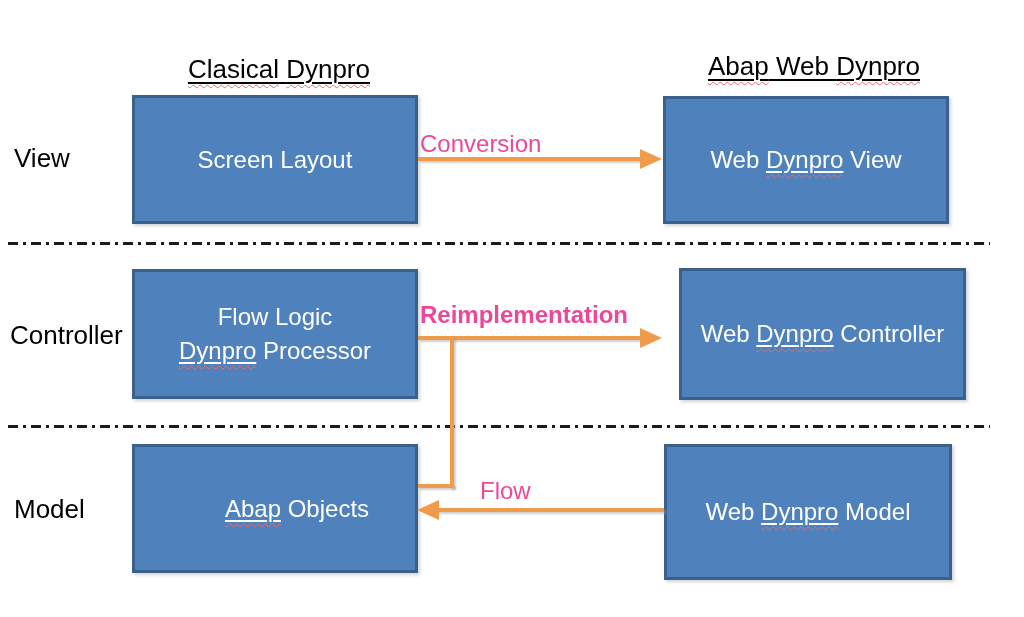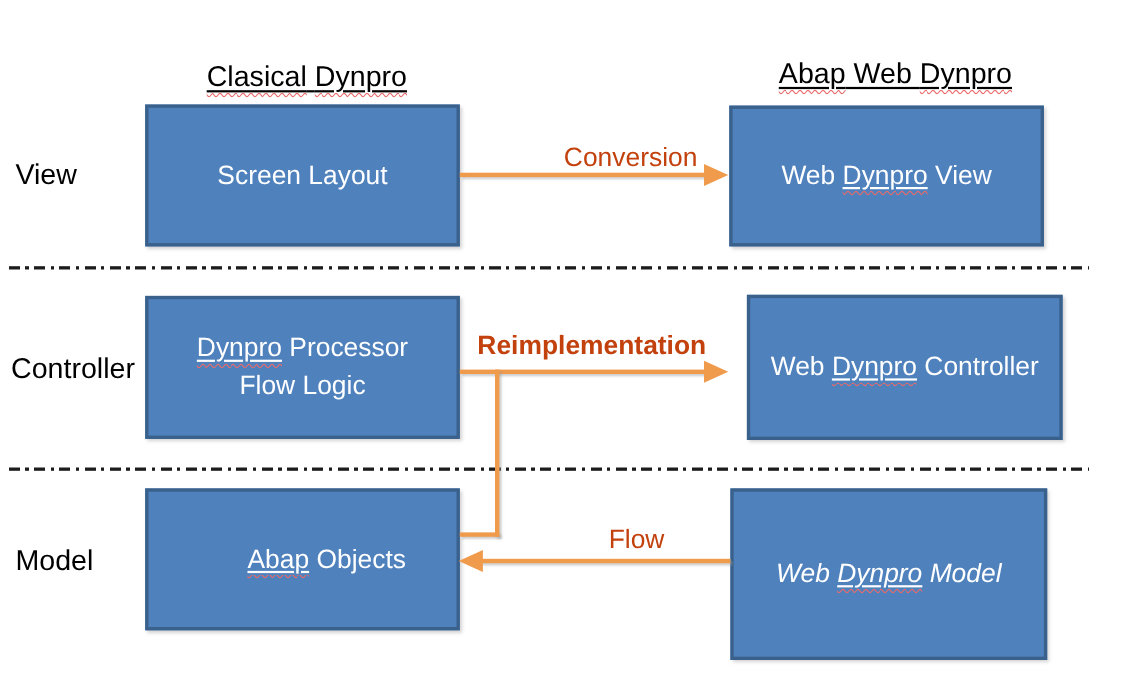--- a/index.html
+++ b/index.html
@@ -58,21 +58,21 @@
   .ahead { position:absolute; width:0; height:0; z-index:3; }
   .ahead.right {
     border-left:22px solid #f09a4b;
     border-top:10px solid transparent; border-bottom:10px solid transparent;
   }
   .ahead.left {
     border-right:22px solid #f09a4b;
     border-top:10px solid transparent; border-bottom:10px solid transparent;
   }
   .alabel {
-    position:absolute; color:#c2410c; font-size:24px; text-align:right;
+    position:absolute; color:#ec4899; font-size:24px; text-align:left;
     white-space:nowrap; z-index:3;
   }
 </style>
 </head>
 <body>
 
 <div class="canvas">
 
   <div class="col-title" style="left:130px; top:54px; width:240px;">
     <span class="u"><span class="sq">Clasical</span><span> </span><span class="sq">Dynpro</span></span>
@@ -89,31 +89,31 @@
   <div class="divider" style="top:425px;"></div>
 
   <div class="box" style="left:132px; top:95px; width:286px; height:129px;align-items:center;">
     <span>Screen Layout</span>
   </div>
   <div class="box" style="left:663px; top:96px; width:286px; height:128px;">
     <span><span>Web </span><span class="wu"><span class="sq">Dynpro</span></span><span> View</span></span>
   </div>
 
   <div class="box" style="left:132px; top:269px; width:286px; height:130px;">
+    <span>Flow Logic</span>
     <span><span class="wu"><span class="sq">Dynpro</span></span><span> Processor</span></span>
-    <span>Flow Logic</span>
   </div>
   <div class="box" style="left:665px; top:268px; width:287px; height:132px;margin-left:14px;">
     <span><span>Web </span><span class="wu"><span class="sq">Dynpro</span></span><span> Controller</span></span>
   </div>
 
   <div class="box" style="left:132px; top:444px; width:286px; height:129px;padding-left:44px;">
     <span><span class="wu"><span class="sq">Abap</span></span><span> Objects</span></span>
   </div>
-  <div class="box" style="left:664px; top:444px; width:288px; height:156px;font-style:italic;">
+  <div class="box" style="left:664px; top:444px; width:288px; height:136px;">
     <span><span>Web </span><span class="wu"><span class="sq">Dynpro</span></span><span> Model</span></span>
   </div>
 
   <div class="alabel" style="left:420px; top:130px; width:214px;">Conversion</div>
   <div class="aline" style="left:418px; top:157px; width:224px; height:4px;"></div>
   <div class="ahead right" style="left:640px; top:149px;"></div>
 
   <div class="alabel" style="left:420px; top:301px; width:222px;font-weight:bold;">Reimplementation</div>
   <div class="aline" style="left:418px; top:336px; width:224px; height:4px;"></div>
   <div class="ahead right" style="left:640px; top:328px;"></div>

